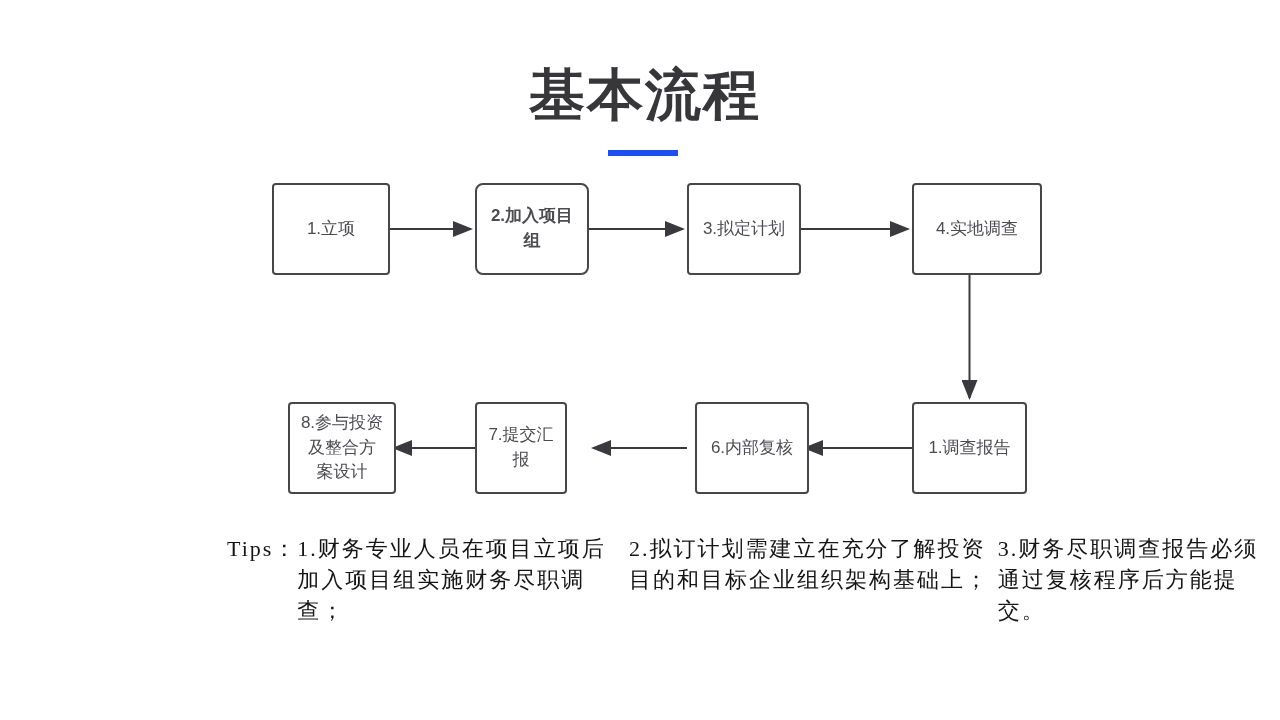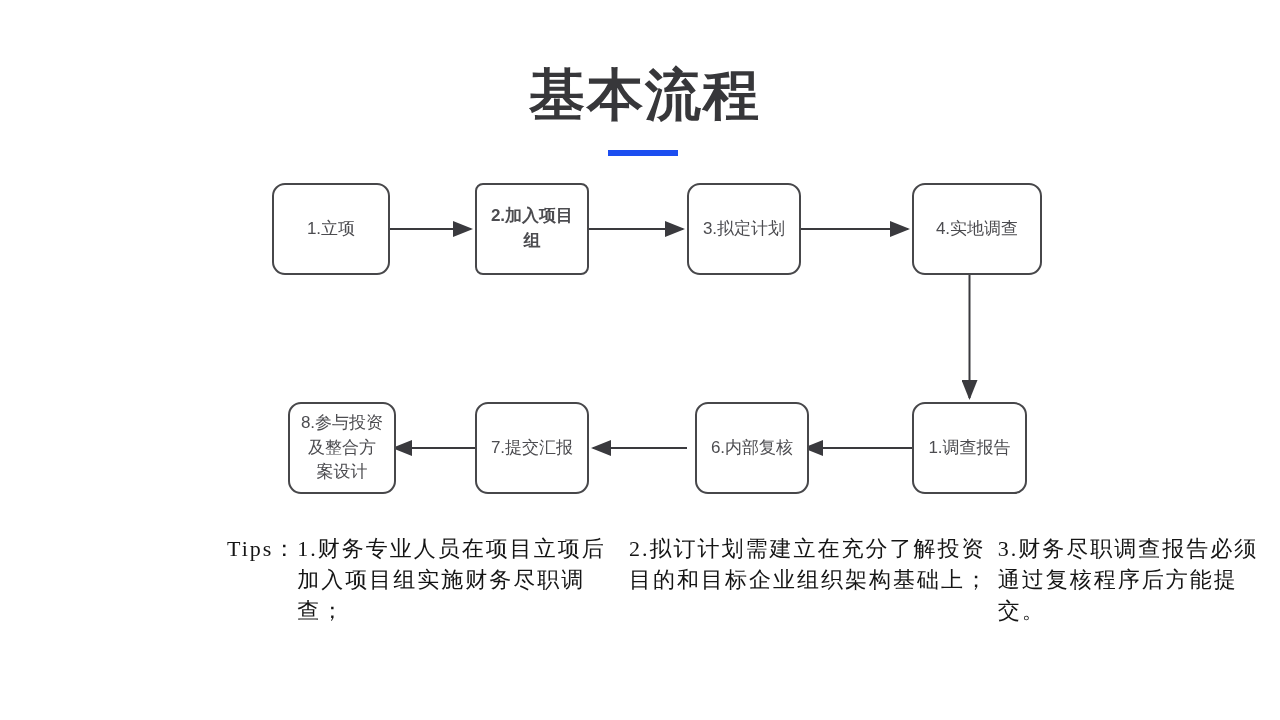--- a/index.html
+++ b/index.html
@@ -48,40 +48,40 @@
     left: 0;
     top: 0;
     width: 1280px;
     height: 720px;
     pointer-events: none;
   }
   .flow-box {
     position: absolute;
     height: 92px;
     border: 2px solid #47474a;
-    border-radius: 13px;
+    border-radius: 4px;
     background: #ffffff;
     display: flex;
     align-items: center;
     justify-content: center;
     text-align: center;
     font-size: 17px;
     line-height: 1.45;
     color: #4c4c50;
     padding: 0 10px;
     box-sizing: border-box;
   }
   .flow-box.square { border-radius: 8px; font-weight: bold; }
   .b1 { left: 272px; top: 183px; width: 118px; }
   .b2 { left: 475px; top: 183px; width: 114px; }
   .b3 { left: 687px; top: 183px; width: 114px; }
   .b4 { left: 912px; top: 183px; width: 130px; }
   .b5 { left: 912px; top: 402px; width: 115px; }
   .b6 { left: 687px; top: 402px; width: 114px; margin-left: 8px; }
-  .b7 { left: 475px; top: 402px; width: 114px; }
+  .b7 { left: 475px; top: 402px; width: 92px; }
   .b8 { left: 288px; top: 402px; width: 108px; }
 
   
   .tips {
     position: absolute;
     left: 212px;
     top: 533px;
     display: flex;
     align-items: flex-start;
     font-family: "Liberation Serif", "DejaVu Serif", serif;

